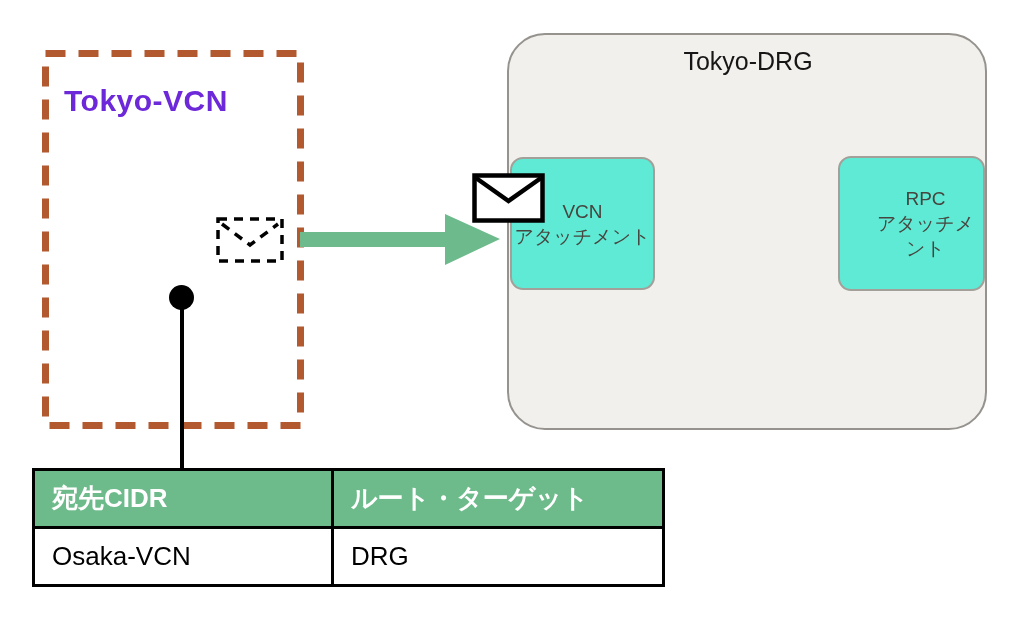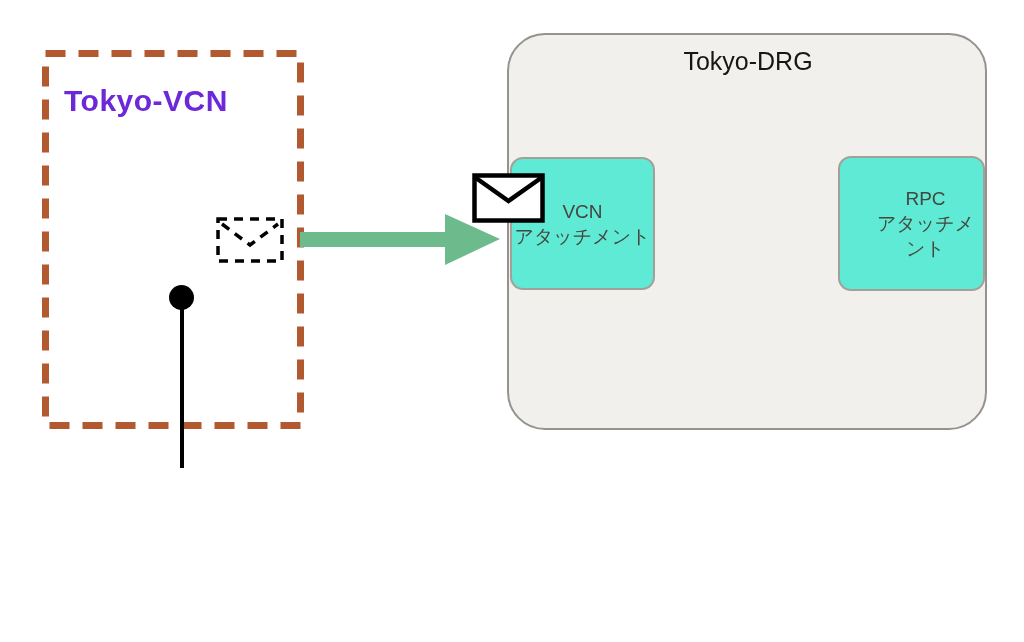--- a/index.html
+++ b/index.html
@@ -146,14 +146,24 @@
     <div>RPC</div>
     <div>アタッチメント</div>
   </div>
 
   <svg class="abs solid-envelope" width="73" height="50">
     <rect x="2.5" y="2.5" width="68" height="45" fill="#ffffff" stroke="#000000" stroke-width="4.5"></rect>
     <path d="M4 5 L36.5 28 L69 5" fill="none" stroke="#000000" stroke-width="4.5"></path>
   </svg>
 
 
+  <div class="abs route-table">
+    <div class="rt-row rt-row-header">
+      <div class="rt-cell rt-cell-first">宛先CIDR</div>
+      <div class="rt-cell rt-cell-second">ルート・ターゲット</div>
+    </div>
+    <div class="rt-row rt-row-body">
+      <div class="rt-cell rt-cell-first">Osaka-VCN</div>
+      <div class="rt-cell rt-cell-second">DRG</div>
+    </div>
+  </div>
 
 </div>
 
 </body></html>

